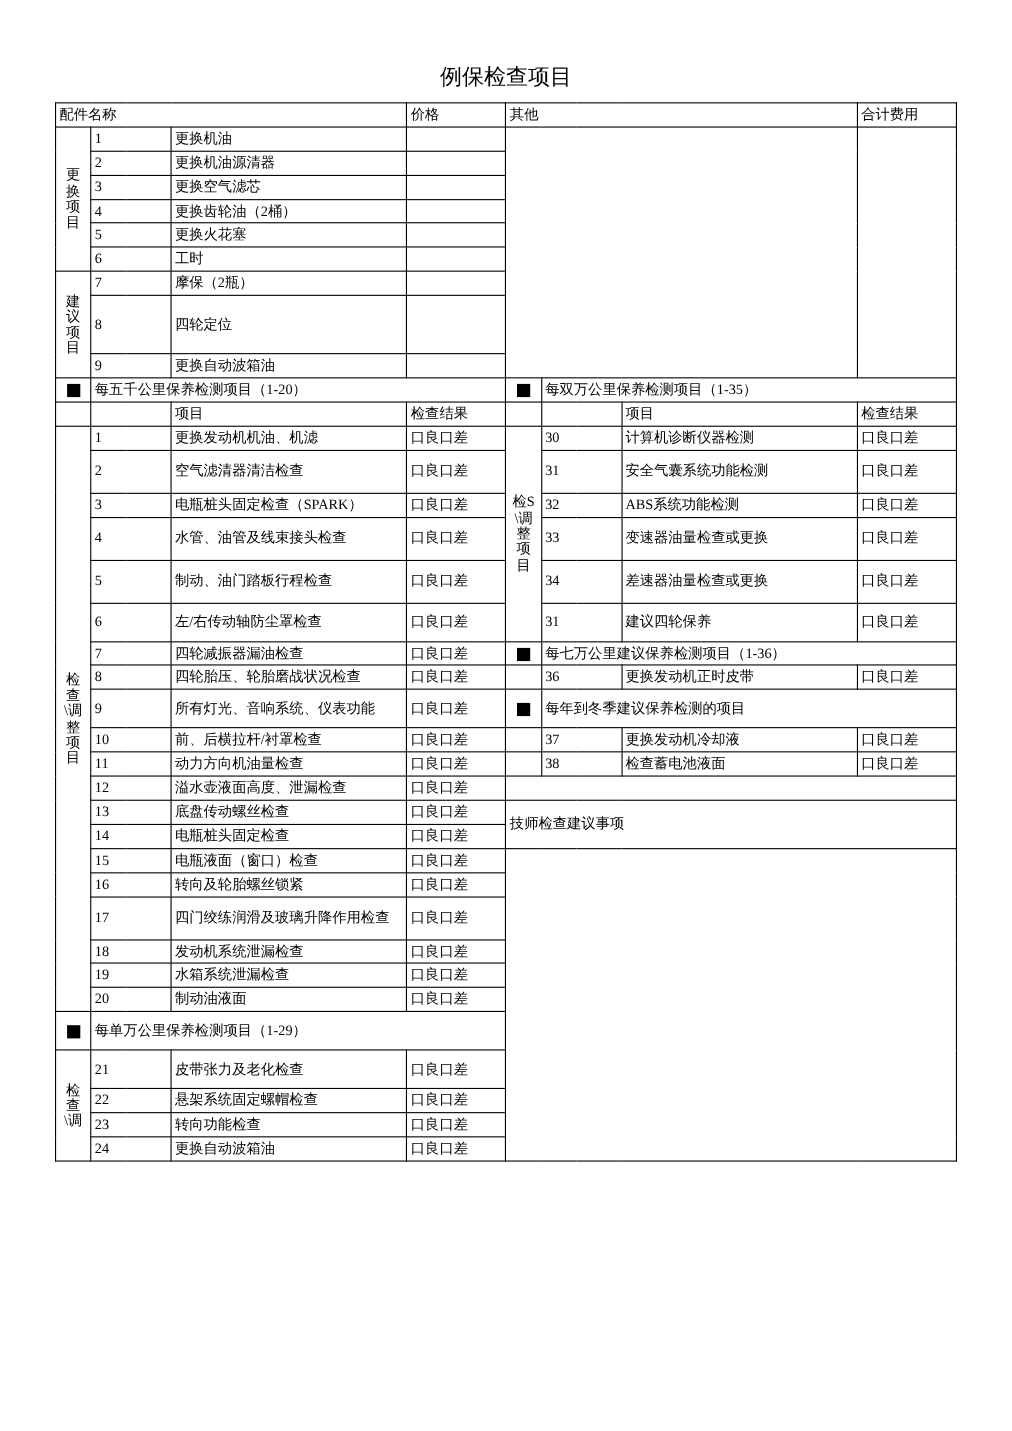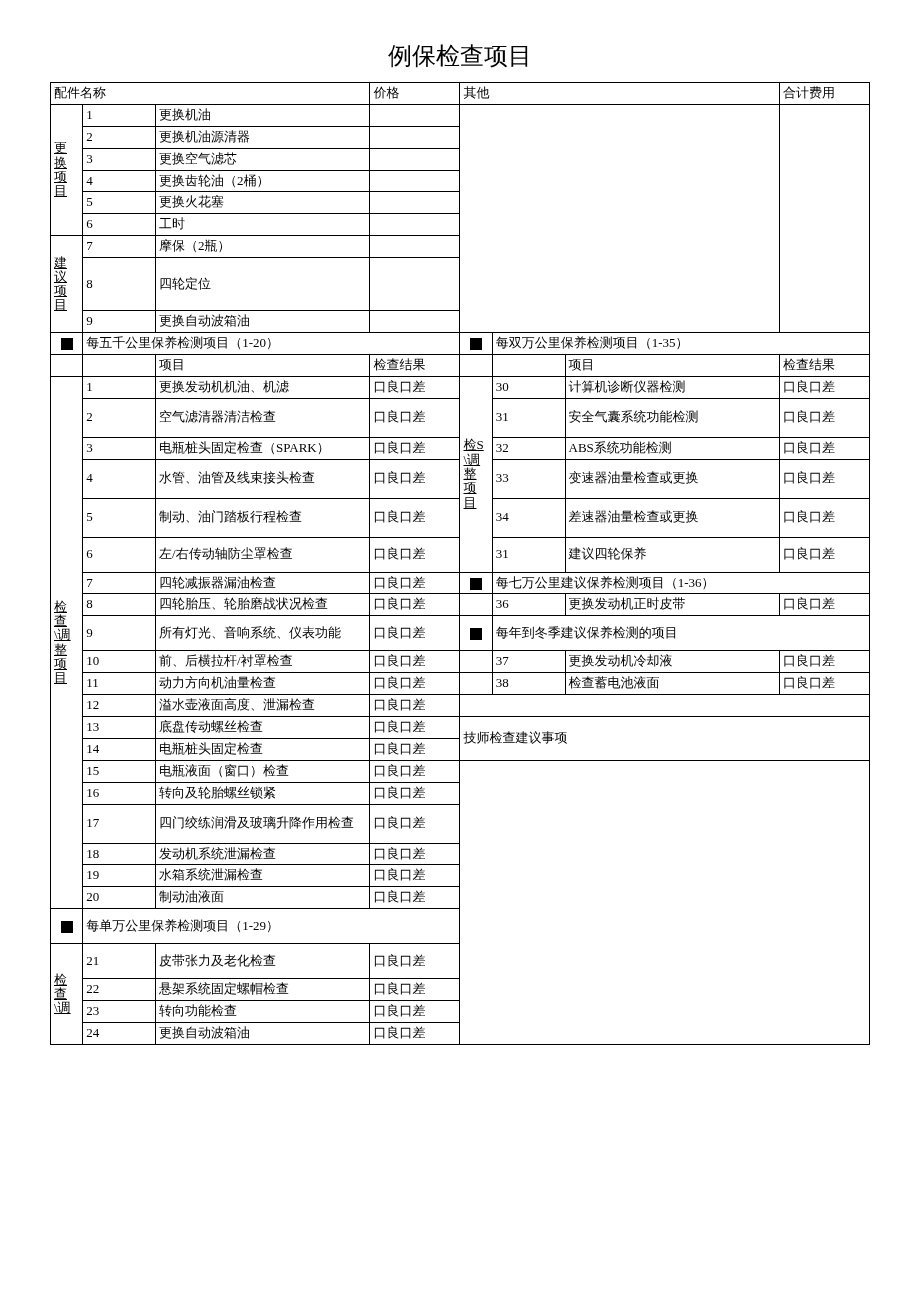--- a/index.html
+++ b/index.html
@@ -6,42 +6,42 @@
     font-family: "SimSun", "宋体", serif;
     font-size: 14px;
     background: #fff;
     margin: 0;
     padding: 40px 50px;
     width: 820px;
     color: #000;
   }
   h1 {
     text-align: center;
-    font-size: 24px;
+    font-size: 20px;
     font-weight: normal;
-    margin: 0 0 10px 0;
+    margin: 16px 0 10px 0;
   }
   table {
     border-collapse: collapse;
     width: 100%;
     table-layout: fixed;
     padding-left: 31px;
   }
   td {
     border: 1px solid #000;
     padding: 2px 3px;
     vertical-align: middle;
     font-size: 13px;
     line-height: 1.3;
     word-break: break-all;
   }
   td.vtxt {
+    text-align: center;
     vertical-align: middle;
     line-height: 1.1;
-    text-decoration: underline;
   }
   td.num { text-align: left; }
   .blk {
     display: inline-block;
     width: 12px; height: 12px;
     background: #000;
     vertical-align: middle;
   }
   td.mark { text-align: center; }
 </style>

